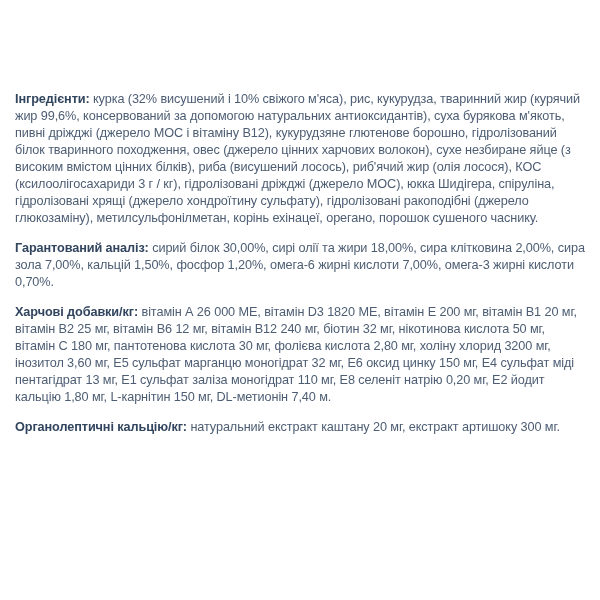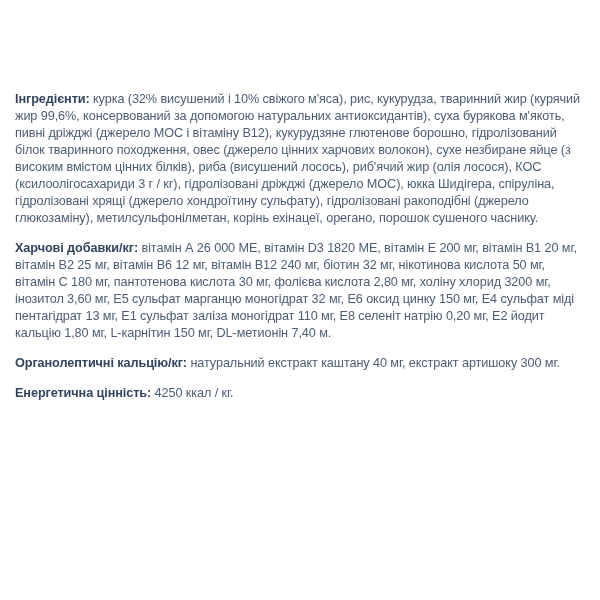--- a/index.html
+++ b/index.html
@@ -34,21 +34,21 @@
     color: var(--heading-color);
   }
 </style>
 </head>
 <body>
 
 <div class="content">
 
   <p class="section"><span class="section-label">Інгредієнти:</span> <span>курка (32% висушений і 10% свіжого м'яса), рис, кукурудза, тваринний жир (курячий жир 99,6%, консервований за допомогою натуральних антиоксидантів), суха бурякова м'якоть, пивні дріжджі (джерело МОС і вітаміну В12), кукурудзяне глютенове борошно, гідролізований білок тваринного походження, овес (джерело цінних харчових волокон), сухе незбиране яйце (з високим вмістом цінних білків), риба (висушений лосось), риб'ячий жир (олія лосося), КОС (ксилоолігосахариди 3 г / кг), гідролізовані дріжджі (джерело МОС), юкка Шидігера, спіруліна, гідролізовані хрящі (джерело хондроїтину сульфату), гідролізовані ракоподібні (джерело глюкозаміну), метилсульфонілметан, корінь ехінацеї, орегано, порошок сушеного часнику.</span></p>
 
+  <p class="section"><span class="section-label">Гарантований аналіз:</span> <span>сирий білок 30,00%, сирі олії та жири 18,00%, сира клітковина 2,00%, сира зола 7,00%, кальцій 1,50%, фосфор 1,20%, омега-6 жирні кислоти 7,00%, омега-3 жирні кислоти 0,70%.</span></p>
 
   <p class="section"><span class="section-label">Харчові добавки/кг:</span> <span>вітамін А 26 000 МЕ, вітамін D3 1820 МЕ, вітамін Е 200 мг, вітамін В1 20 мг, вітамін В2 25 мг, вітамін В6 12 мг, вітамін В12 240 мг, біотин 32 мг, нікотинова кислота 50 мг, вітамін С 180 мг, пантотенова кислота 30 мг, фолієва кислота 2,80 мг, холіну хлорид 3200 мг, інозитол 3,60 мг, Е5 сульфат марганцю моногідрат 32 мг, Е6 оксид цинку 150 мг, Е4 сульфат міді пентагідрат 13 мг, Е1 сульфат заліза моногідрат 110 мг, Е8 селеніт натрію 0,20 мг, Е2 йодит кальцію 1,80 мг, L-карнітин 150 мг, DL-метионін 7,40 м.</span></p>
 
 
-  <p class="section"><span class="section-label">Органолептичні кальцію/кг:</span> <span>натуральний екстракт каштану 40 мг, екстракт артишоку 300 мг.</span></p>
+  <p class="section"><span class="section-label">Органолептичні кальцію/кг:</span> <span>натуральний екстракт каштану 20 мг, екстракт артишоку 300 мг.</span></p>
 
-  <p class="section"><span class="section-label">Енергетична цінність:</span> <span>4250 ккал / кг.</span></p>
 
 </div>
 
 </body></html>

